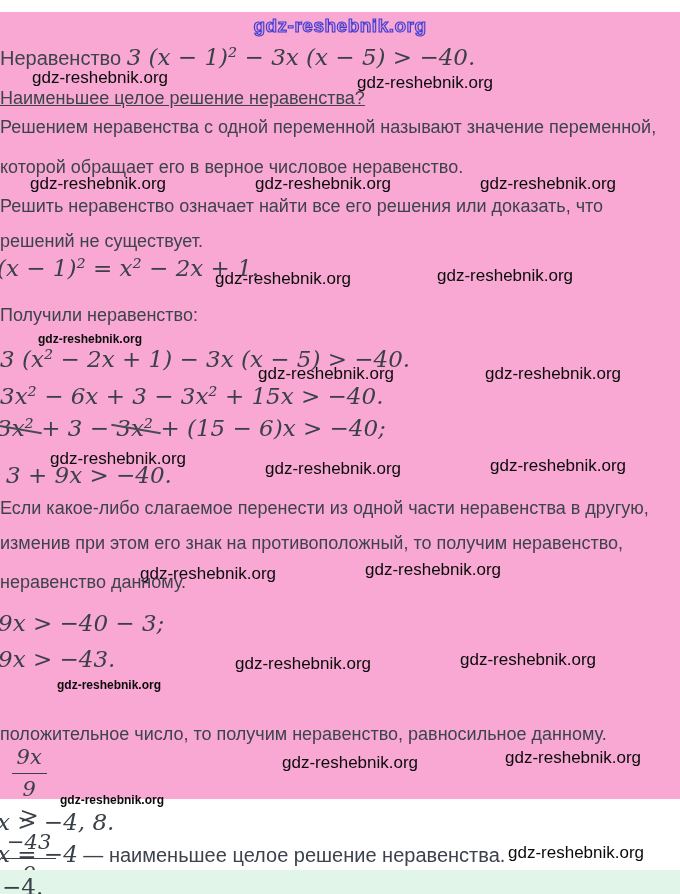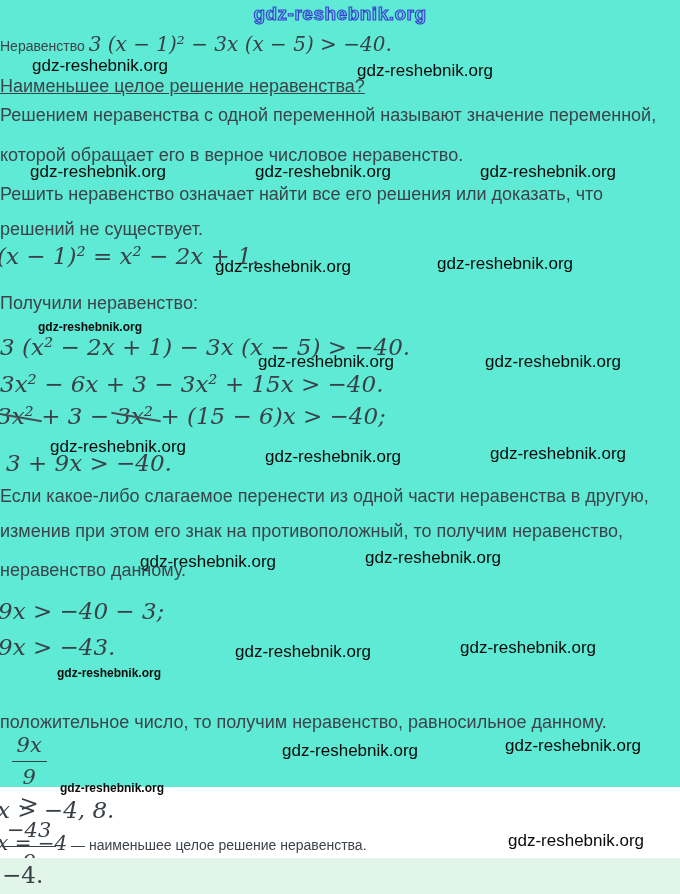--- a/index.html
+++ b/index.html
@@ -1,18 +1,18 @@
 <!DOCTYPE html>
 <html><head>
 <meta charset="utf-8">
 <style>
   * { margin: 0; padding: 0; box-sizing: border-box; }
   html, body { background: #ffffff; }
   body { width: 680px; height: 894px; overflow: hidden; font-family: "Liberation Sans", sans-serif; }
-  #page { position: relative; width: 680px; height: 787px; background: #5eead4; }
+  #page { position: relative; width: 680px; height: 787px; background: #f9a8d4; margin-top: 12px; }
 
   .txt {
     position: absolute;
     font-family: "Liberation Sans", sans-serif;
     font-size: 18px;
     color: #3d434b;
     white-space: nowrap;
     line-height: 1.2;
   }
 
@@ -21,27 +21,27 @@
     font-family: "DejaVu Serif", serif;
     font-style: italic;
     font-size: 23px;
     color: #3a4047;
     white-space: nowrap;
     line-height: 1.2;
   }
   .math-inline {
     font-family: "DejaVu Serif", serif;
     font-style: italic;
-    font-size: 20px;
+    font-size: 23px;
     color: #3a4047;
   }
   .sans-inline {
     font-family: "Liberation Sans", sans-serif;
     font-style: normal;
-    font-size: 14px;
+    font-size: 20px;
     color: #3d434b;
   }
 
   .wm {
     position: absolute;
     font-family: "Liberation Sans", sans-serif;
     font-size: 17px;
     color: #0b0b0b;
     white-space: nowrap;
   }

